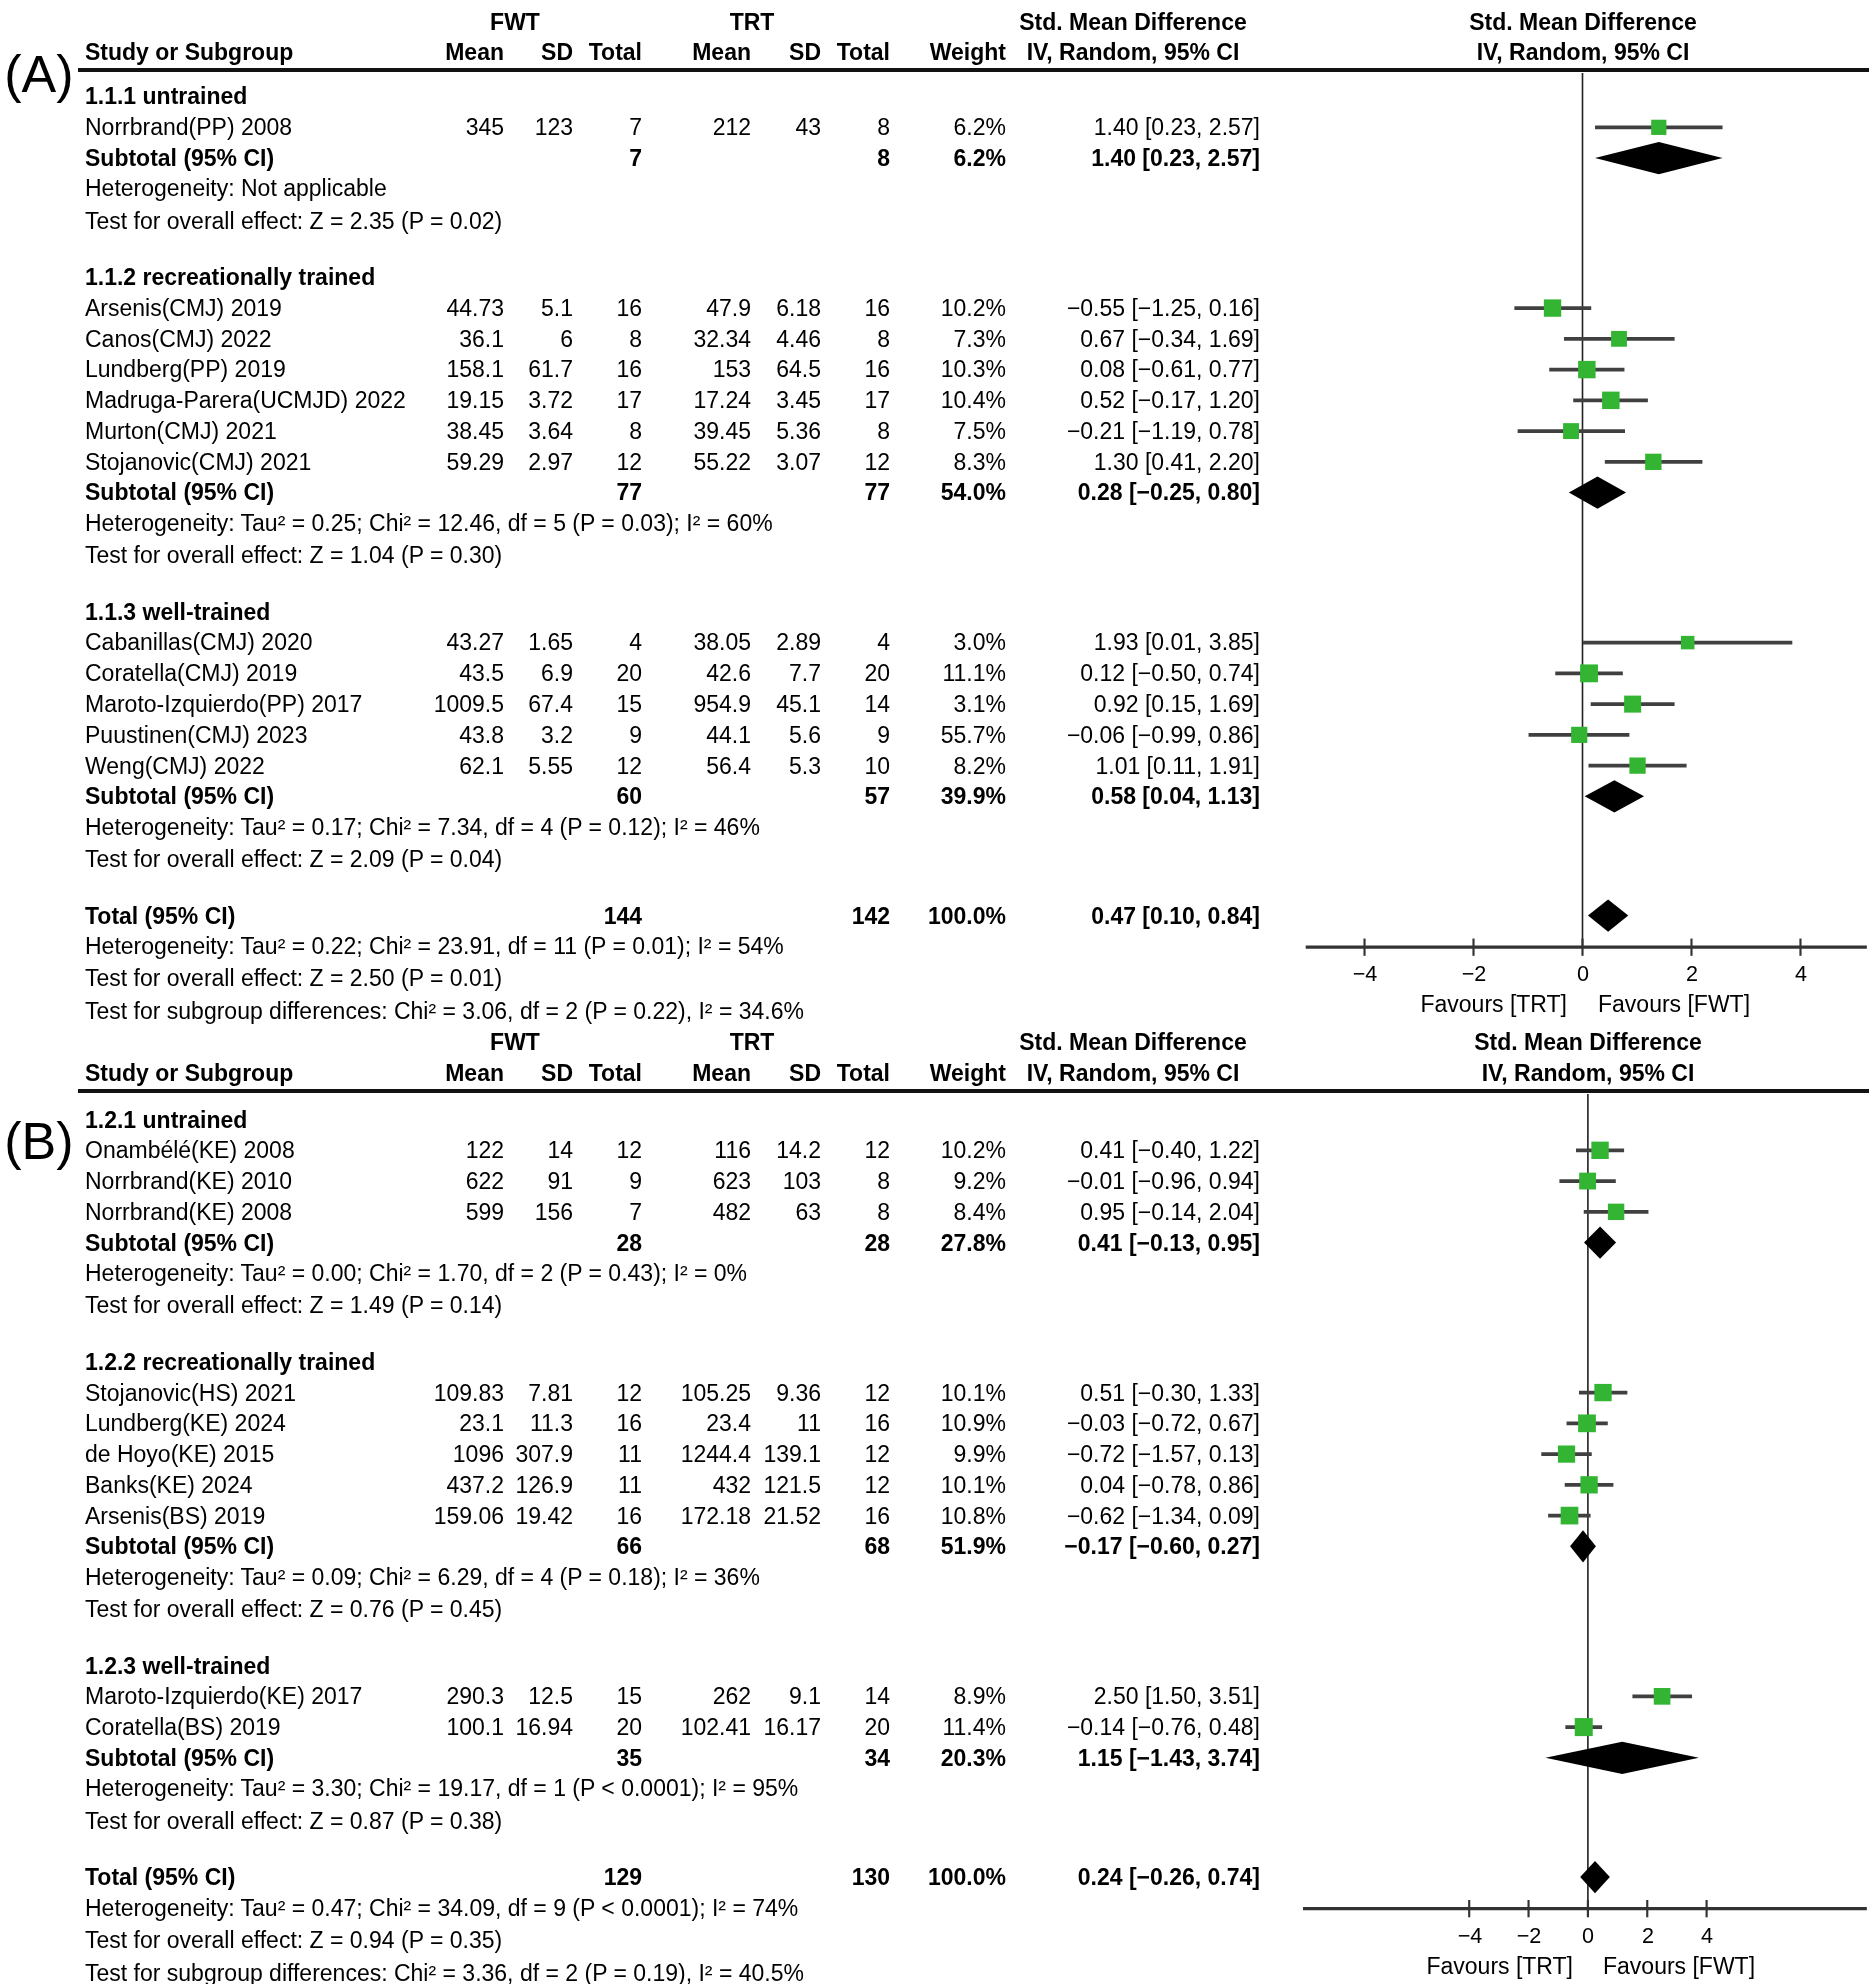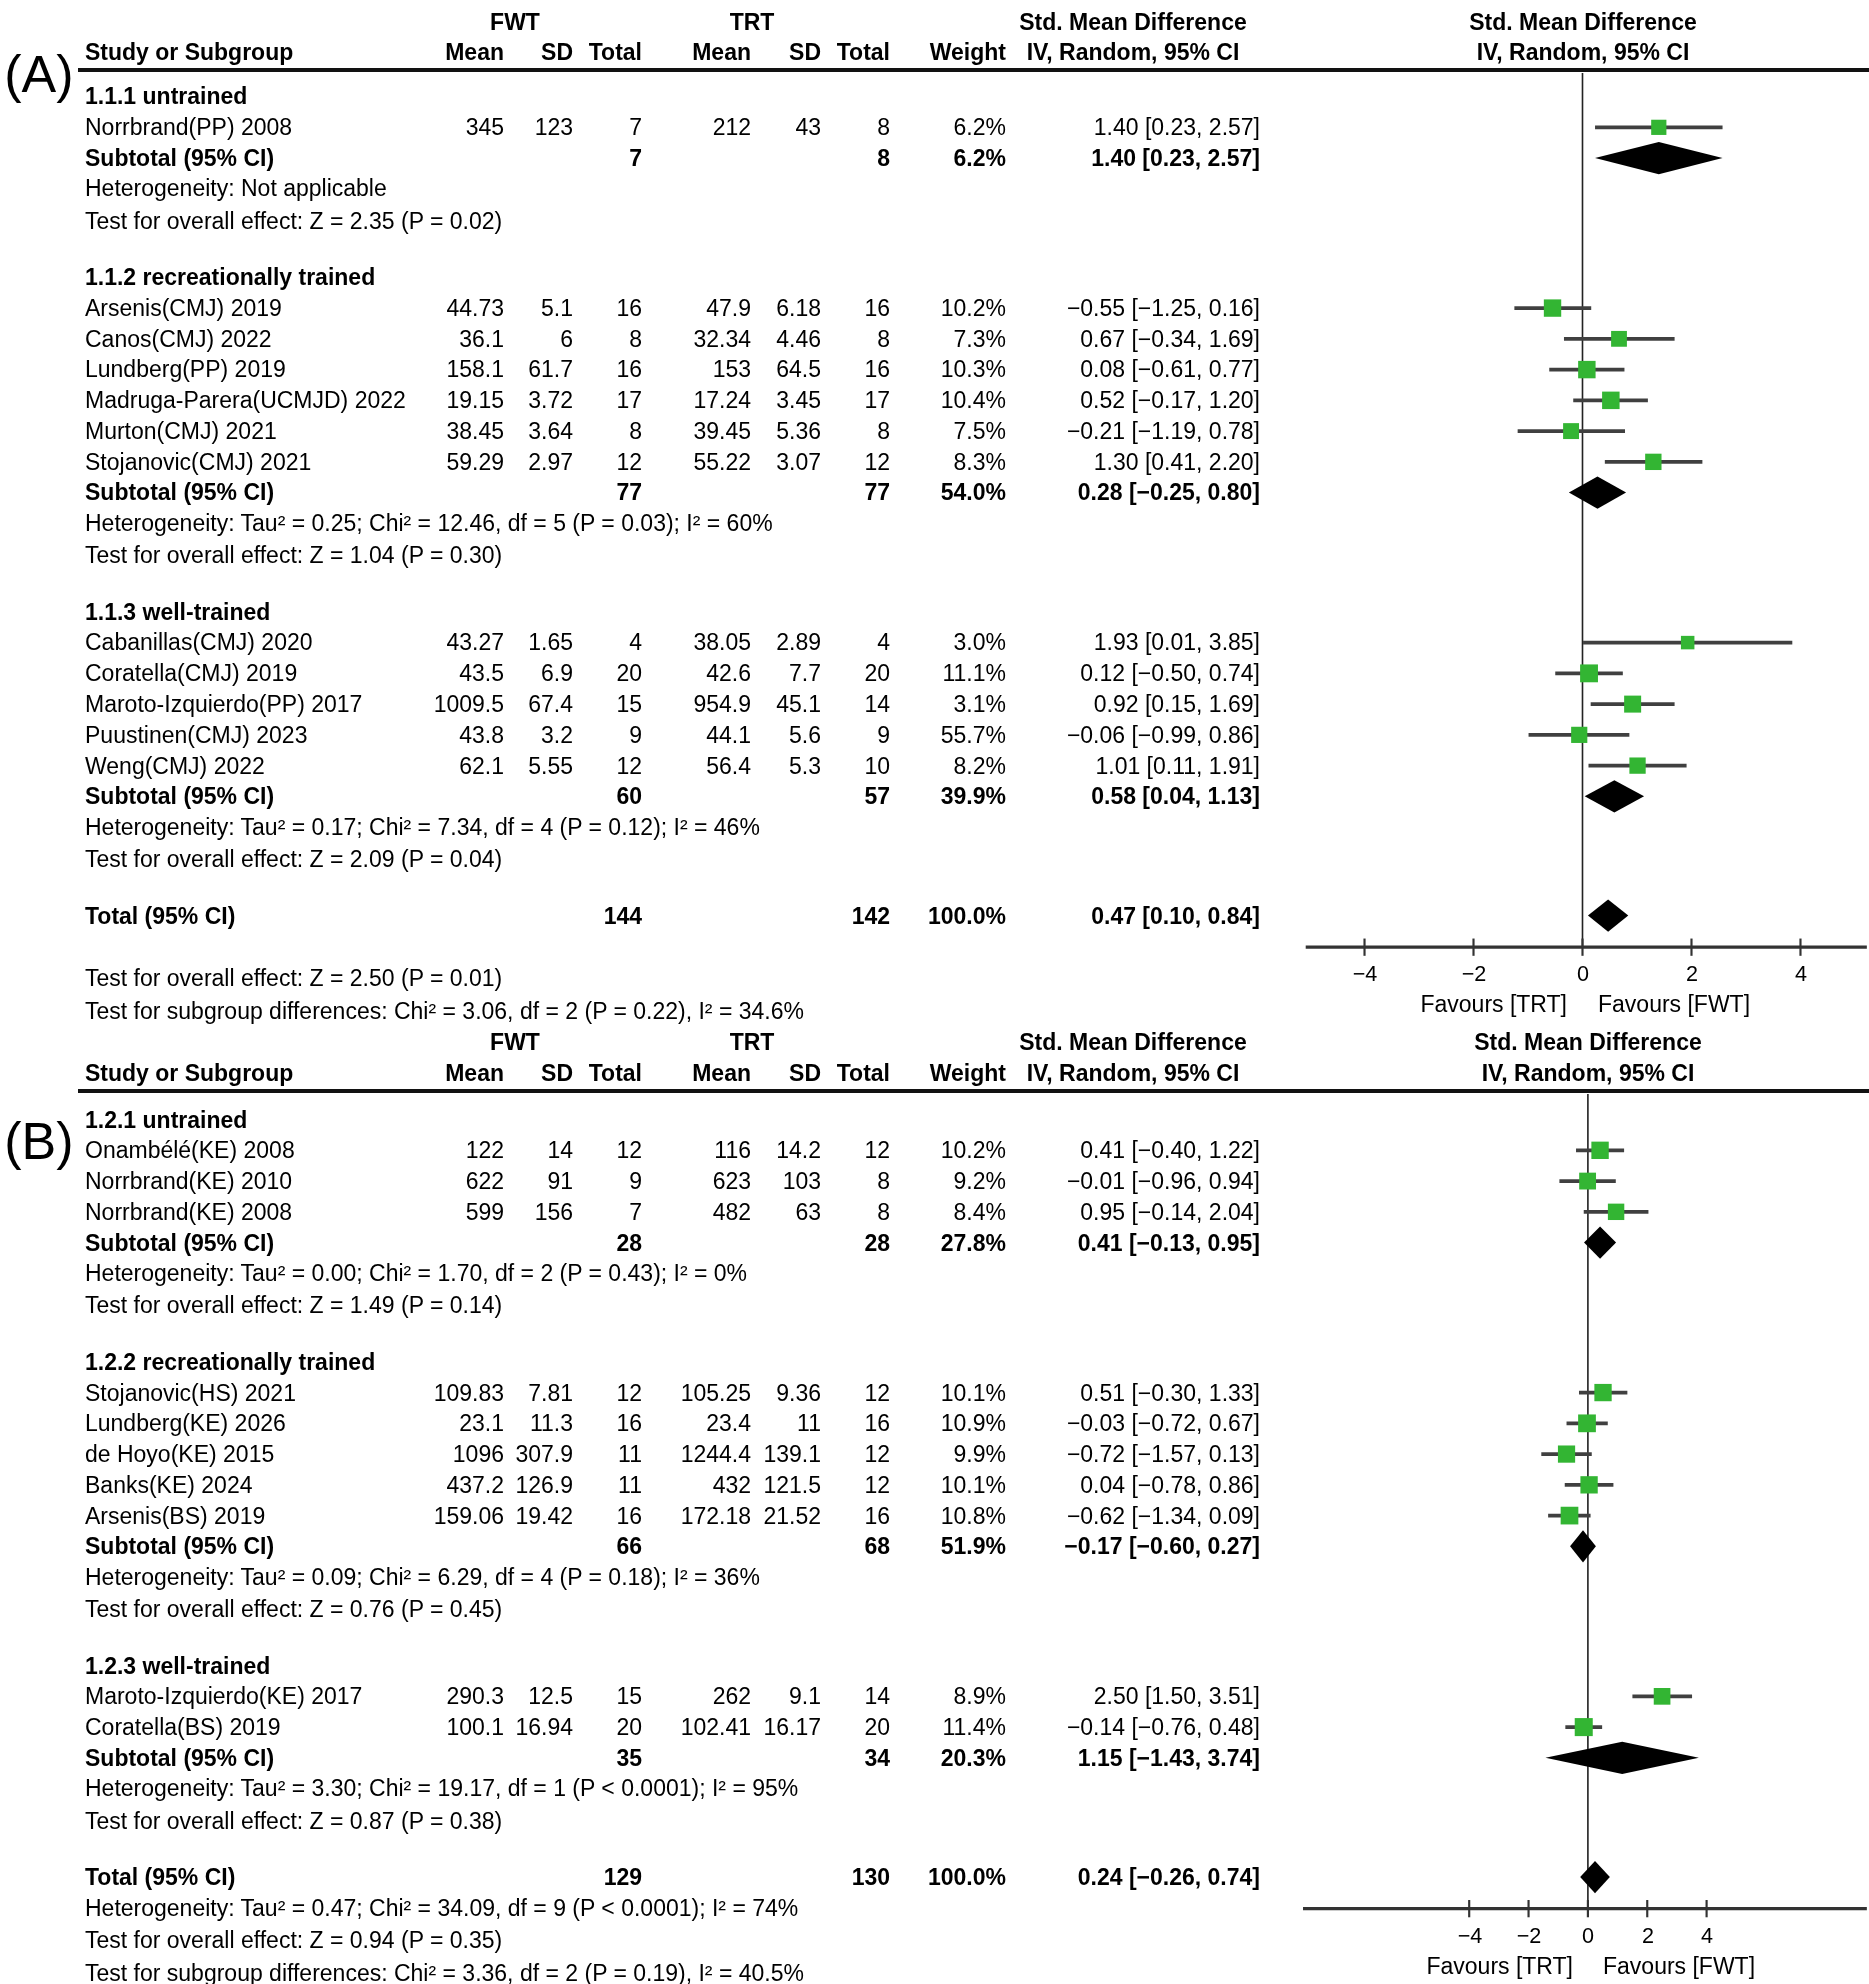--- a/index.html
+++ b/index.html
@@ -234,20 +234,21 @@
     <div class="t" style="top: 796px; right: 979px; font-weight: 700;">57</div>
     <div class="t" style="top: 796px; right: 863px; font-weight: 700;">39.9%</div>
     <div class="t" style="top: 796px; right: 609px; font-weight: 700;">0.58 [0.04, 1.13]</div>
     <div class="t" style="top: 827px; left: 85px;">Heterogeneity: Tau² = 0.17; Chi² = 7.34, df = 4 (P = 0.12); I² = 46%</div>
     <div class="t" style="top: 859px; left: 85px;">Test for overall effect: Z = 2.09 (P = 0.04)</div>
     <div class="t" style="top: 916px; left: 85px; font-weight: 700;">Total (95% CI)</div>
     <div class="t" style="top: 916px; right: 1227px; font-weight: 700;">144</div>
     <div class="t" style="top: 916px; right: 979px; font-weight: 700;">142</div>
     <div class="t" style="top: 916px; right: 863px; font-weight: 700;">100.0%</div>
     <div class="t" style="top: 916px; right: 609px; font-weight: 700;">0.47 [0.10, 0.84]</div>
+    <div class="t" style="top: 946px; left: 85px;">Heterogeneity: Tau² = 0.22; Chi² = 23.91, df = 11 (P = 0.01); I² = 54%</div>
     <div class="t" style="top: 978px; left: 85px;">Test for overall effect: Z = 2.50 (P = 0.01)</div>
     <div class="t" style="top: 1011px; left: 85px;">Test for subgroup differences: Chi² = 3.06, df = 2 (P = 0.22), I² = 34.6%</div>
     <div class="t c" style="top: 974px; left: 1365px; font-size: 21.6px;">−4</div>
     <div class="t c" style="top: 974px; left: 1474px; font-size: 21.6px;">−2</div>
     <div class="t c" style="top: 974px; left: 1583px; font-size: 21.6px;">0</div>
     <div class="t c" style="top: 974px; left: 1692px; font-size: 21.6px;">2</div>
     <div class="t c" style="top: 974px; left: 1801px; font-size: 21.6px;">4</div>
     <div class="t" style="top: 1004px; right: 302px;">Favours [TRT]</div>
     <div class="t" style="top: 1004px; left: 1598px;">Favours [FWT]</div>
     <div class="t c" style="top: 1042px; left: 515px; font-weight: 700;">FWT</div>
@@ -303,21 +304,21 @@
     <div class="t" style="top: 1362px; left: 85px; font-weight: 700;">1.2.2 recreationally trained</div>
     <div class="t" style="top: 1393px; left: 85px;">Stojanovic(HS) 2021</div>
     <div class="t" style="top: 1393px; right: 1365px;">109.83</div>
     <div class="t" style="top: 1393px; right: 1296px;">7.81</div>
     <div class="t" style="top: 1393px; right: 1227px;">12</div>
     <div class="t" style="top: 1393px; right: 1118px;">105.25</div>
     <div class="t" style="top: 1393px; right: 1048px;">9.36</div>
     <div class="t" style="top: 1393px; right: 979px;">12</div>
     <div class="t" style="top: 1393px; right: 863px;">10.1%</div>
     <div class="t" style="top: 1393px; right: 609px;">0.51 [−0.30, 1.33]</div>
-    <div class="t" style="top: 1423px; left: 85px;">Lundberg(KE) 2026</div>
+    <div class="t" style="top: 1423px; left: 85px;">Lundberg(KE) 2024</div>
     <div class="t" style="top: 1423px; right: 1365px;">23.1</div>
     <div class="t" style="top: 1423px; right: 1296px;">11.3</div>
     <div class="t" style="top: 1423px; right: 1227px;">16</div>
     <div class="t" style="top: 1423px; right: 1118px;">23.4</div>
     <div class="t" style="top: 1423px; right: 1048px;">11</div>
     <div class="t" style="top: 1423px; right: 979px;">16</div>
     <div class="t" style="top: 1423px; right: 863px;">10.9%</div>
     <div class="t" style="top: 1423px; right: 609px;">−0.03 [−0.72, 0.67]</div>
     <div class="t" style="top: 1454px; left: 85px;">de Hoyo(KE) 2015</div>
     <div class="t" style="top: 1454px; right: 1365px;">1096</div>

